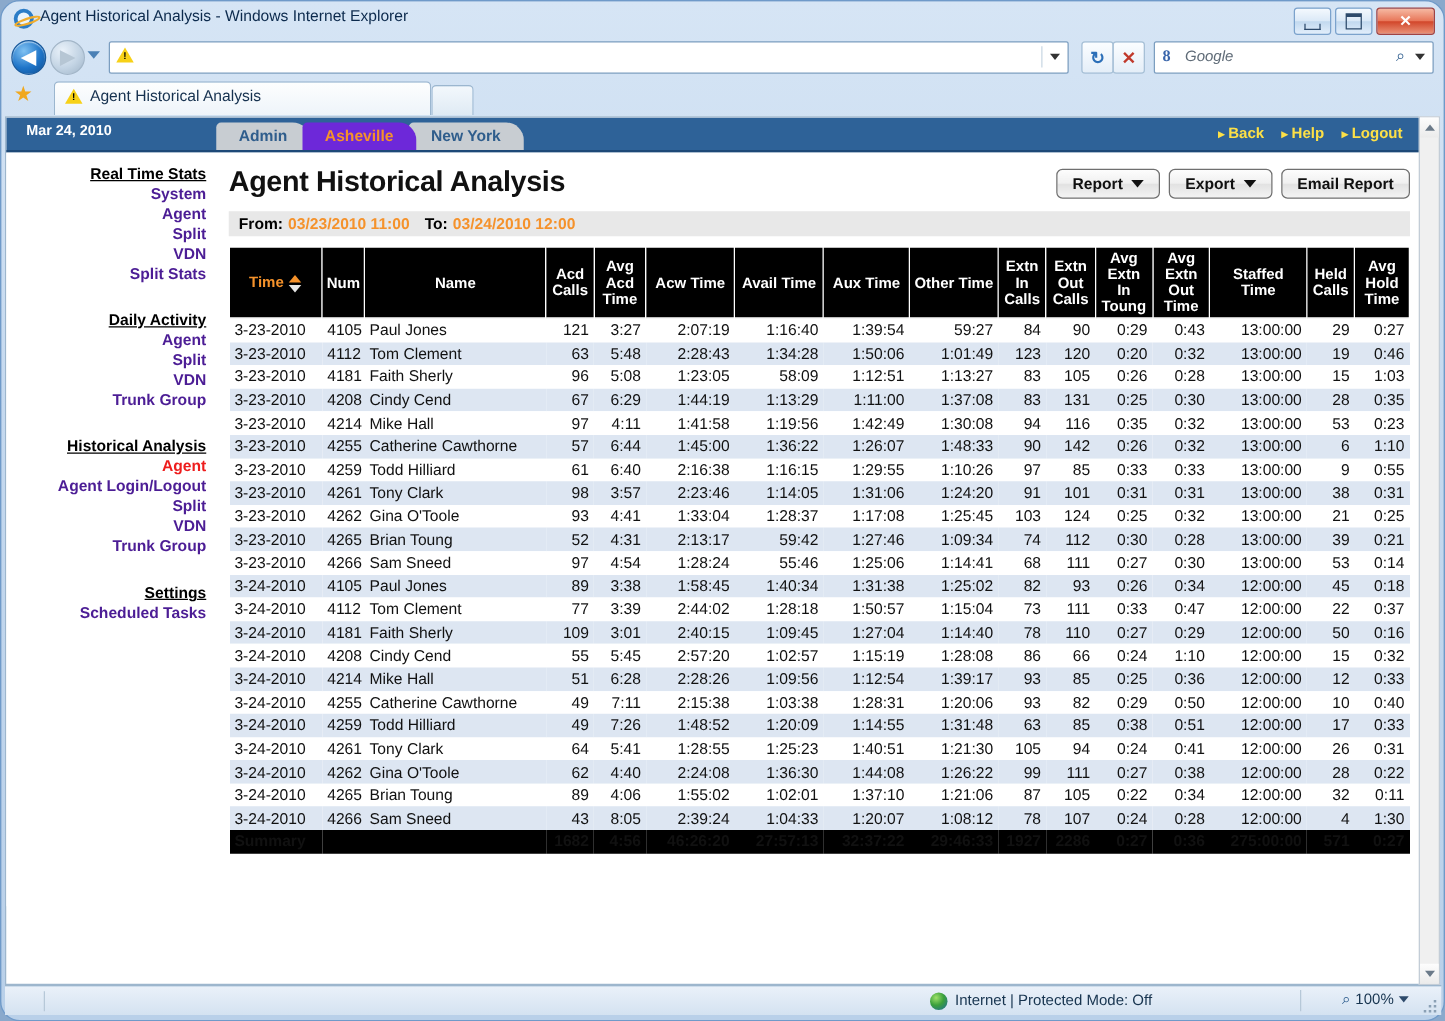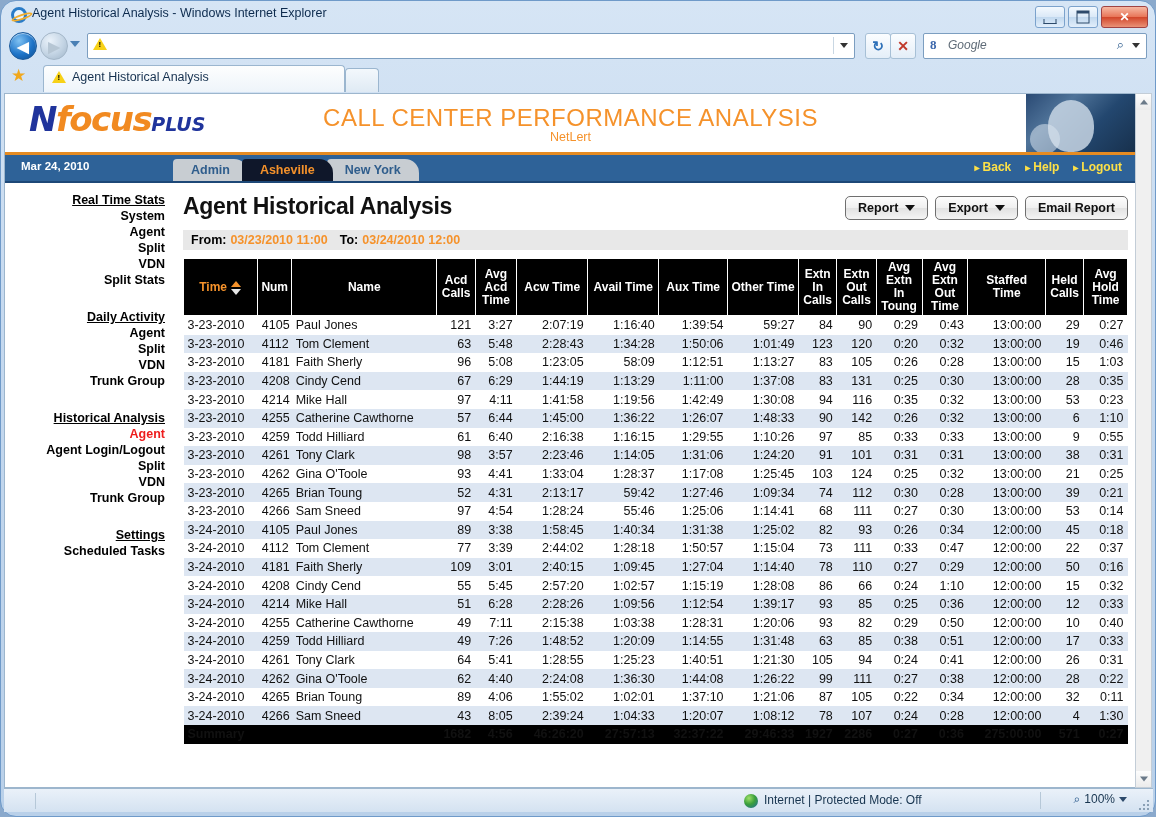--- a/index.html
+++ b/index.html
@@ -123,33 +123,33 @@
 
   
   .navband{position:relative;height:26px;background:#2e6298;
       border-bottom:2px solid #1d4877;}
   .navdate{position:absolute;left:16px;top:5px;font-size:11.5px;color:#fff;font-weight:bold;}
   .tabs{position:absolute;left:168px;top:0;display:flex;text-align:center;}
   .ptab{height:22px;margin-top:4px;padding:0 18px;font-size:12.5px;font-weight:bold;
       line-height:22px;color:#2f5d8c;
       background:#c8cdd2;border-radius:4px 14px 0 0;margin-right:-6px;
       position:relative;}
-  .ptab.active{background:#0f172a;color:#f5922b;z-index:3;}
+  .ptab.active{background:#6d28d9;color:#f5922b;z-index:3;}
   .navlinks{position:absolute;right:14px;top:5px;display:flex;gap:14px;}
   .navlinks span{font-size:12px;font-weight:bold;color:#fde047;}
   .navlinks span::before{content:"\25B8";margin-right:3px;font-size:10px;}
 
   
   .bodyarea{position:relative;height:603px;background:#fff;}
   .sidebar{position:absolute;left:0;top:10px;width:168px;text-align:right;
       padding-right:6px;box-sizing:border-box;}
   .sb-head{font-size:12.5px;font-weight:bold;color:#000;
       text-decoration:underline;margin-top:22px;margin-bottom:1px;padding-right:2px;}
   .sb-head:first-child{margin-top:0;}
-  .sb-item{font-size:12.5px;font-weight:bold;color:#000000;line-height:16px;
+  .sb-item{font-size:12.5px;font-weight:bold;color:#4c1d95;line-height:16px;
       padding-right:2px;cursor:pointer;}
   .sb-item.active{color:#ee1d1d;}
 
   .content{position:absolute;left:178px;top:8px;right:8px;}
   .pgtitle{font-size:23px;font-weight:bold;color:#111;letter-spacing:-.3px;
       margin:0;padding:0;line-height:30px;}
   .btnrow{position:absolute;right:0;top:5px;display:flex;gap:7px;}
   .btn{height:22px;padding:0 12px;border:1px solid #6f6f6f;border-radius:5px;
       background:linear-gradient(to bottom,#fdfdfd 0%,#f0f0f0 48%,#e2e2e2 52%,#f4f4f4 100%);
       font-size:12.5px;font-weight:bold;color:#101010;line-height:21px;
@@ -272,26 +272,20 @@
     <span class="fav">★</span>
     <div class="btab">
       <span class="ti"><span class="warnico"></span></span>
       <span class="tt">Agent Historical Analysis</span>
     </div>
     <div class="ntab"></div>
   </div>
 
   <div class="page">
 
-    <div class="masthead">
-      <div class="logo"><span class="n">N</span><span class="f">focus</span><span class="plus">PLUS</span></div>
-      <div class="mtitle">CALL CENTER PERFORMANCE ANALYSIS</div>
-      <div class="msub">NetLert</div>
-      <div class="photo"></div>
-    </div>
 
     <div class="navband">
       <span class="navdate">Mar 24, 2010</span>
       <div class="tabs">
         <div class="ptab">Admin</div>
         <div class="ptab active">Asheville</div>
         <div class="ptab">New York</div>
       </div>
       <div class="navlinks">
         <span>Back</span>

